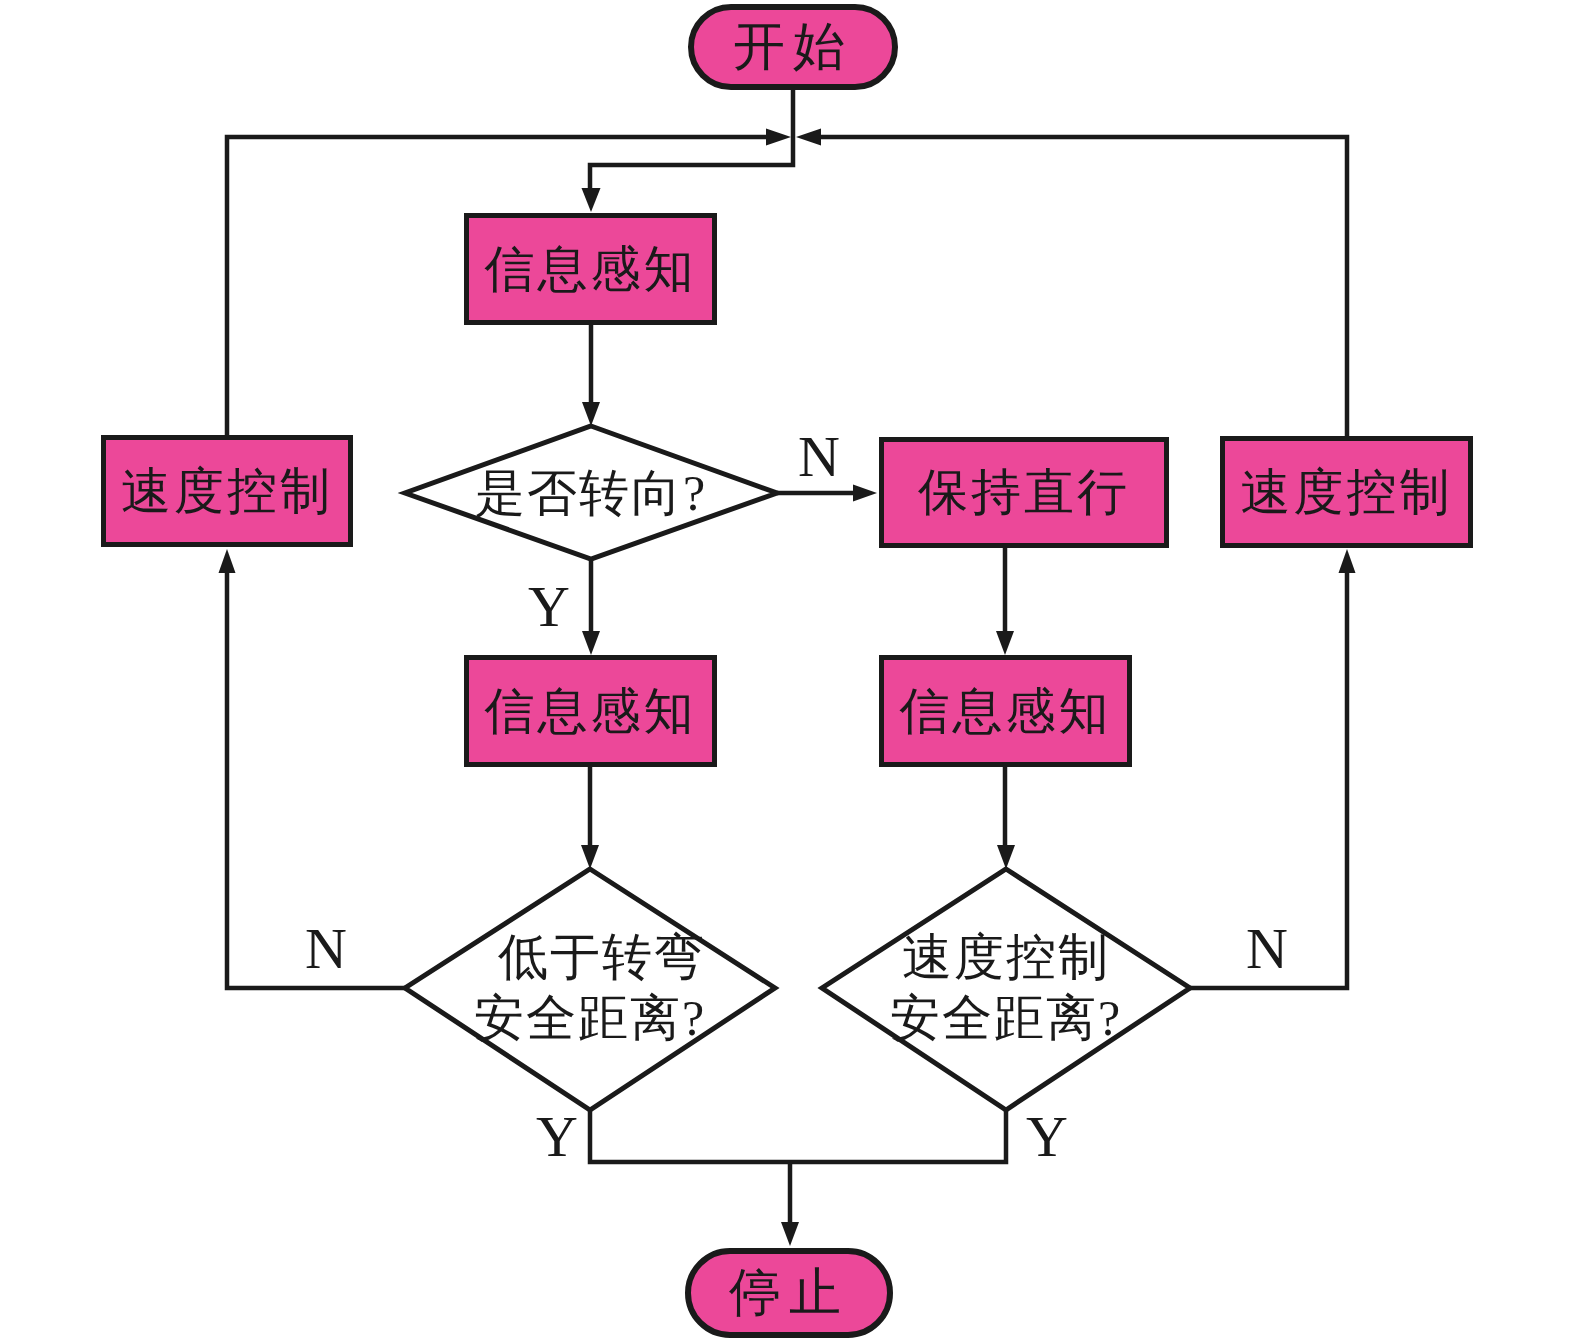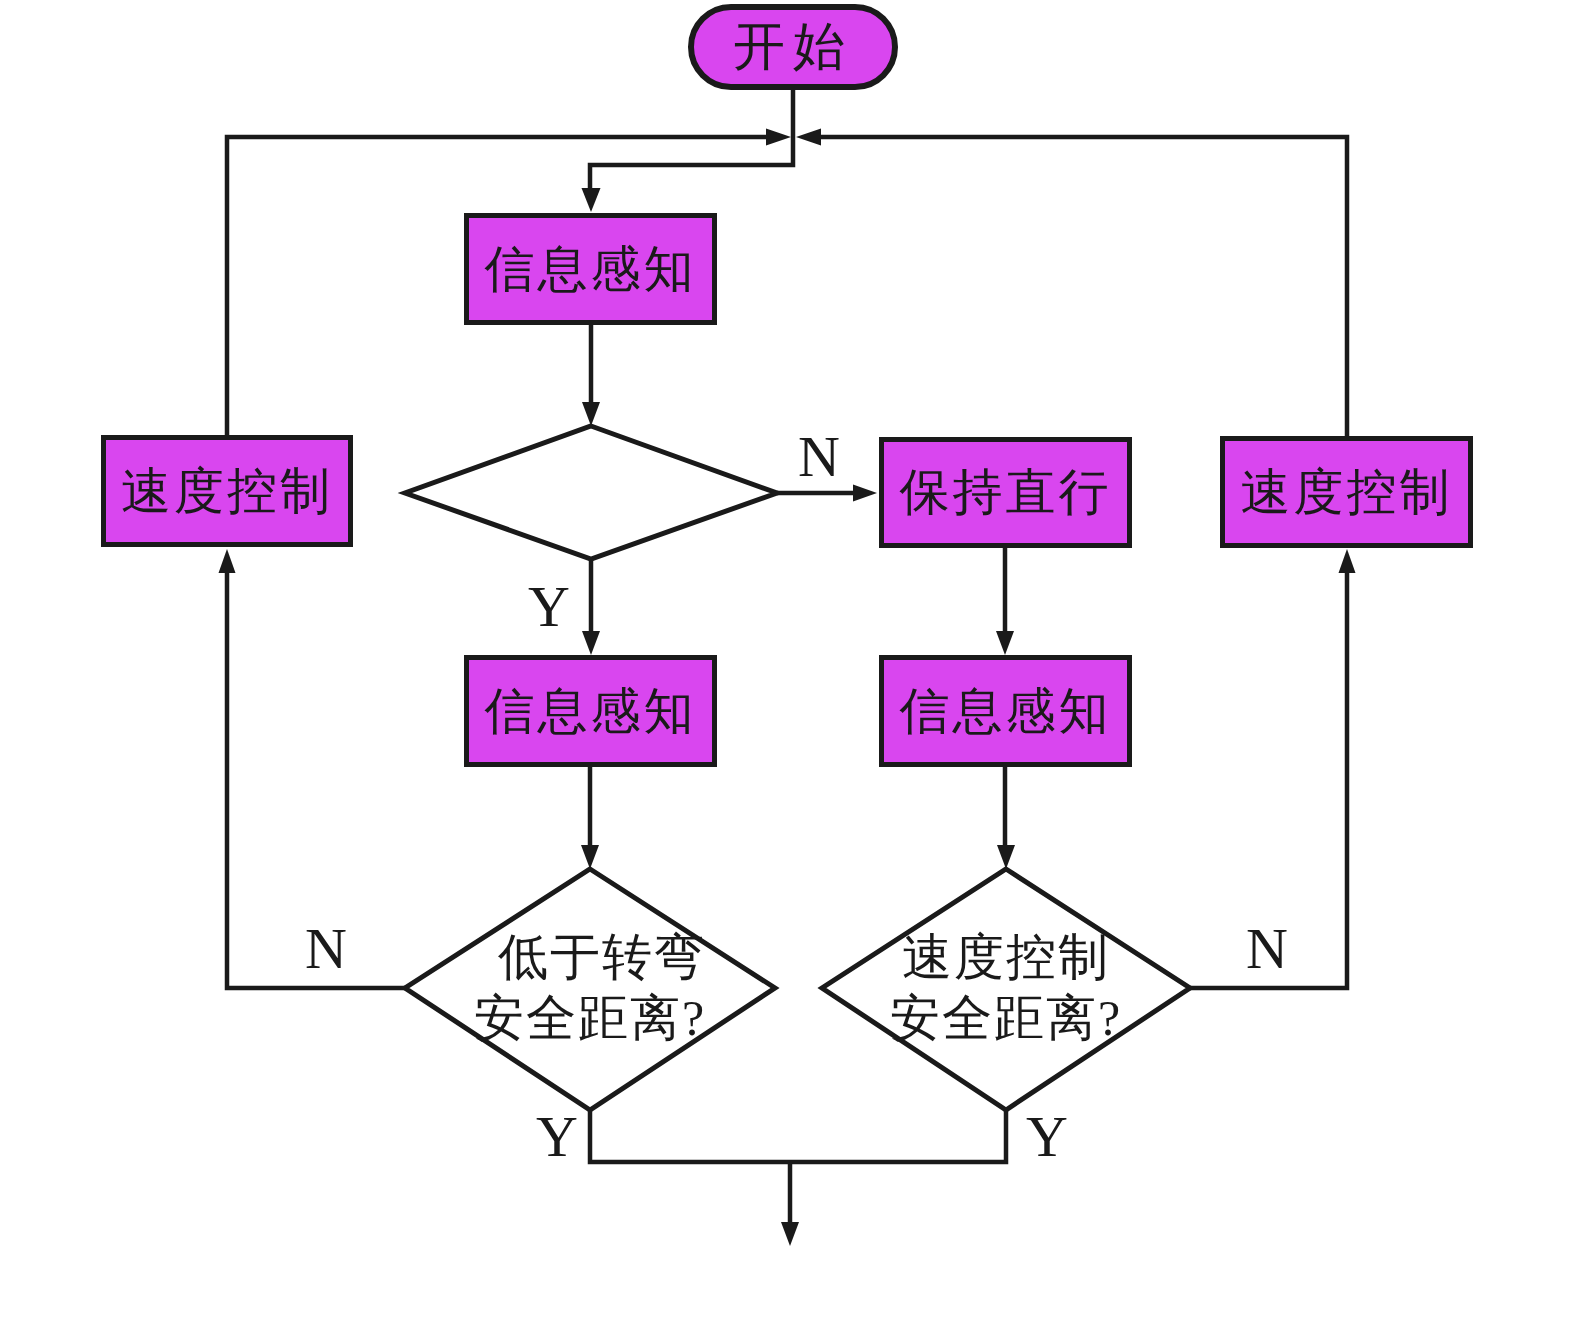--- a/index.html
+++ b/index.html
@@ -12,21 +12,21 @@
     font-family: "Liberation Serif", "DejaVu Serif", serif;
     color: #1a1a1a;
     overflow: hidden;
   }
   .canvas > svg { position: absolute; left: 0; top: 0; }
   .node {
     position: absolute;
     display: flex;
     align-items: center;
     justify-content: center;
-    background: #d946ef;
+    background: #ec4899;
     border: 5px solid #1a1a1a;
     font-size: 50px;
     letter-spacing: 3px;
     text-align: center;
     white-space: nowrap;
     z-index: 2;
   }
   .stadium {
     border-radius: 46px;
     border-width: 6px;
@@ -90,33 +90,35 @@
 
     <g fill="#ffffff" stroke="#1a1a1a" stroke-width="5" stroke-linejoin="miter">
       <polygon points="591,426 777,493 591,559 405,493"></polygon>
       <polygon points="590,869 775,988 590,1110 405,988"></polygon>
       <polygon points="1006,869 1190,988 1006,1110 822,988"></polygon>
     </g>
   </svg>
 
   <div class="node stadium" style="left:688px; top:4px; width:210px; height:86px;">开始</div>
 
+  <div class="node stadium" style="left:685px; top:1248px; width:208px; height:90px;">停止</div>
 
   <div class="node" style="left:464px; top:213px; width:253px; height:112px;">信息感知</div>
 
-  <div class="node" style="left:879px; top:437px; width:253px; height:111px;">保持直行</div>
+  <div class="node" style="left:879px; top:437px; width:290px; height:111px;">保持直行</div>
 
   <div class="node" style="left:101px; top:435px; width:252px; height:112px;">速度控制</div>
 
   <div class="node" style="left:1220px; top:436px; width:253px; height:112px;">速度控制</div>
 
   <div class="node" style="left:464px; top:655px; width:253px; height:112px;">信息感知</div>
 
   <div class="node" style="left:879px; top:655px; width:253px; height:112px;">信息感知</div>
 
+  <div class="dlabel" style="left:591px; top:493px;">是否转向?</div>
 
   <div class="dlabel" style="left:590px; top:988px;text-align:right;">低于转弯
 安全距离?</div>
 
   <div class="dlabel" style="left:1006px; top:988px;">速度控制
 安全距离?</div>
 
   <div class="elabel" style="left:798px; top:428px;">N</div>
 
   <div class="elabel" style="left:528px; top:578px;">Y</div>

